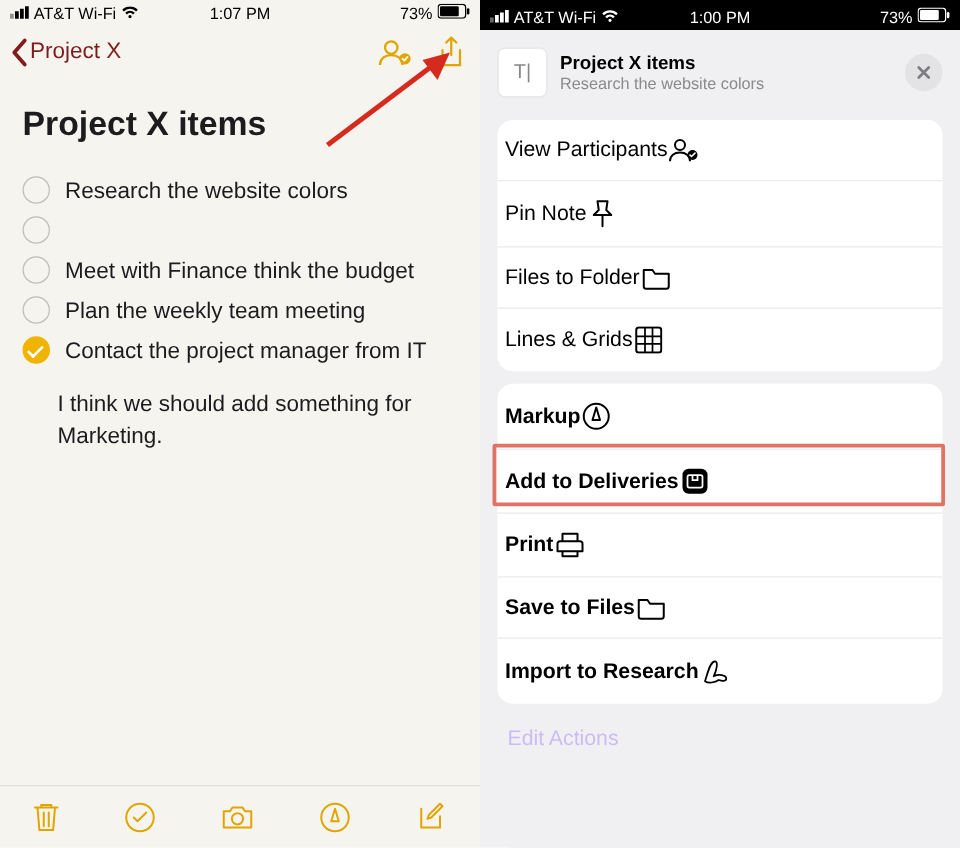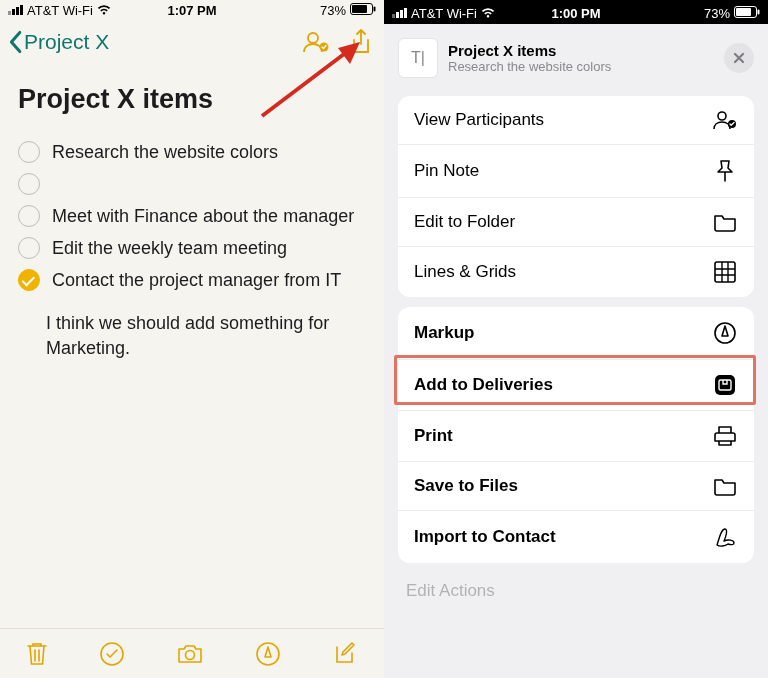--- a/index.html
+++ b/index.html
@@ -15,37 +15,37 @@
 
   
   .status-bar {
     height: 20px;
     display: flex; align-items: center;
     padding: 0 8px; font-size: 13px; font-weight: 500;
   }
   .phone-left .status-bar { color: #000; }
   .phone-right .status-bar { background: #000; color: #fff; height: 24px; padding-top:2px;}
   .status-left { display: flex; align-items: center; gap: 4px; flex:1; }
-  .status-center { flex:1; text-align:center; font-weight:700; }
+  .status-center { flex:1; text-align:center; font-weight:400; }
   .status-right { flex:1; display:flex; justify-content:flex-end; align-items:flex-start; gap:4px;}
   .sig-bars { display:flex; align-items:flex-end; gap:1px; }
   .sig-bars span { width:3px; background: currentColor; opacity:.4;}
   .sig-bars span.on { opacity:1;}
   .sig-bars span:nth-child(1){height:4px}
   .sig-bars span:nth-child(2){height:6px}
   .sig-bars span:nth-child(3){height:8px}
   .sig-bars span:nth-child(4){height:10px}
 
   
   .nav {
     display:flex; align-items:center; justify-content:space-between;
     padding: 8px 12px 4px 6px;
     height: 40px;
   }
-  .nav-left { display:flex; align-items:flex-start; color:#0f766e; font-size:21px;}
+  .nav-left { display:flex; align-items:flex-start; color:#7f1d1d; font-size:18px;}
   .nav-right { display:flex; align-items:center; gap:20px; color:#e2a500;}
 
   .note-body { padding: 0 18px; color:#1c1c1e; }
   .note-title { font-size: 27px; font-weight: 700; margin: 24px 0 26px 0; }
   .checklist { list-style:none; }
   .checklist li {
     display:flex; align-items:center; gap:12px;
     font-size: 18px; margin-bottom: 10px;
   }
   .check { width:22px; height:22px; border-radius:50%; border:1.5px solid #bdbdbd; flex:none;
@@ -83,34 +83,34 @@
     width:30px; height:30px; border-radius:50%; background:#e3e3e6;
     display:flex; align-items:center; justify-content:center;
     color:#7d7d82; font-size:14px; font-weight:700;
   }
 
   .card {
     background:#fff; border-radius:12px; margin: 0 14px 10px 14px;
     overflow:hidden;
   }
   .row {
-    display:flex; align-items:center; justify-content:space-between;
-    padding: 14px 16px; font-size:17px; color:#000;
+    display:flex; align-items:center; 
+    padding: 14px 6px; font-size:17px; color:#000;
     border-top:1px solid #eceaec;
   }
   .row:first-child { border-top:none;}
   .row .ic { width:26px; display:flex; justify-content:center; }
 
   .card2-wrap { position:relative;font-weight:bold; }
   .hl {
     position:absolute; border:3px solid #e07464; border-radius:2px;
     pointer-events:none;
   }
 
-  .edit-actions { color:#404040; font-size:17px; padding: 8px 22px;}
+  .edit-actions { color:#8b5cf6; font-size:17px; padding: 8px 22px;}
 
   svg { display:block; }
 </style>
 </head>
 <body>
 
 <div class="phone phone-left">
   <div class="status-bar">
     <div class="status-left">
       <span class="sig-bars">
@@ -165,25 +165,25 @@
     <ul class="checklist">
       <li>
           <span class="check"></span>
           <span>Research the website colors</span>
         </li>
       <li>
           <span class="check"></span>
         </li>
       <li>
           <span class="check"></span>
-          <span>Meet with Finance about the manager</span>
+          <span>Meet with Finance think the budget</span>
         </li>
       <li>
           <span class="check"></span>
-          <span>Edit the weekly team meeting</span>
+          <span>Plan the weekly team meeting</span>
         </li>
       <li>
           <span class="check done"></span>
           <span>Contact the project manager from IT</span>
         </li>
     </ul>
     <p class="note-text">I think we should add something for Marketing.</p>
   </div>
 
   <svg class="arrow" width="120" height="90" viewBox="0 0 120 90">
@@ -276,21 +276,21 @@
     </div>
     <div class="row">
       <span>Pin Note</span>
       <span class="ic">
           <svg width="20" height="24" viewBox="0 0 20 24">
             <path d="M6 2h8l-1 7 4 4H3l4-4zM10 13v9" fill="none" stroke="#000" stroke-width="1.6" stroke-linejoin="round" stroke-linecap="round"></path>
           </svg>
         </span>
     </div>
     <div class="row">
-      <span>Edit to Folder</span>
+      <span>Files to Folder</span>
       <span class="ic">
           <svg width="24" height="20" viewBox="0 0 24 20">
             <path d="M2 4h7l2 3h11v10a2 2 0 01-2 2H4a2 2 0 01-2-2z" fill="none" stroke="#000" stroke-width="1.6" stroke-linejoin="round"></path>
           </svg>
         </span>
     </div>
     <div class="row">
       <span>Lines &amp; Grids</span>
       <span class="ic">
           <svg width="22" height="22" viewBox="0 0 22 22">
@@ -332,21 +332,21 @@
       </div>
       <div class="row">
         <span>Save to Files</span>
         <span class="ic">
             <svg width="24" height="20" viewBox="0 0 24 20">
               <path d="M2 4h7l2 3h11v10a2 2 0 01-2 2H4a2 2 0 01-2-2z" fill="none" stroke="#000" stroke-width="1.6" stroke-linejoin="round"></path>
             </svg>
           </span>
       </div>
       <div class="row">
-        <span>Import to Contact</span>
+        <span>Import to Research</span>
         <span class="ic">
             <svg width="24" height="24" viewBox="0 0 24 24">
               <path d="M4 20c2-6 4-16 8-16 3 0 1 8-1 12 4-2 10-1 10 2 0 2-3 2-6 1-3 2-8 3-11 1z" fill="none" stroke="#000" stroke-width="1.4" stroke-linejoin="round"></path>
             </svg>
           </span>
       </div>
     </div>
     <div class="hl" style="left:10px; top:48px; width:362px; height:50px;"></div>
   </div>
 

